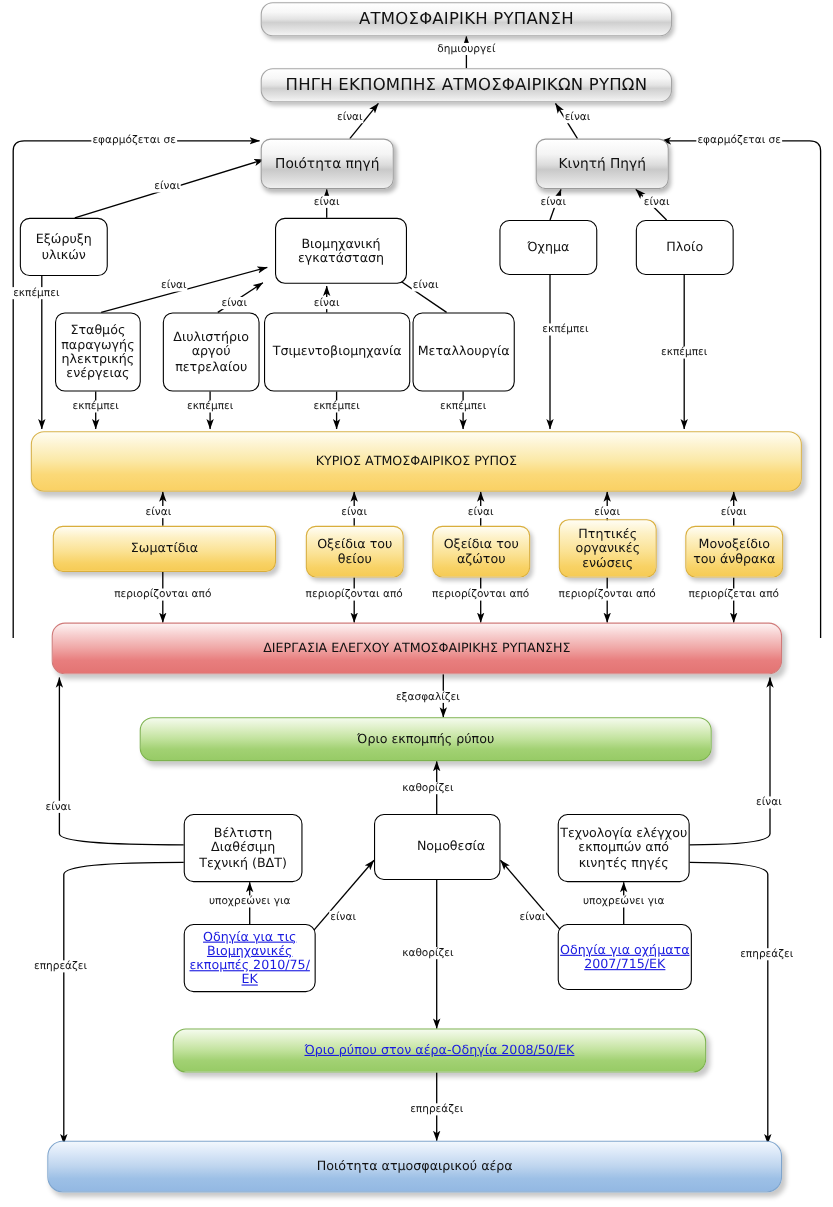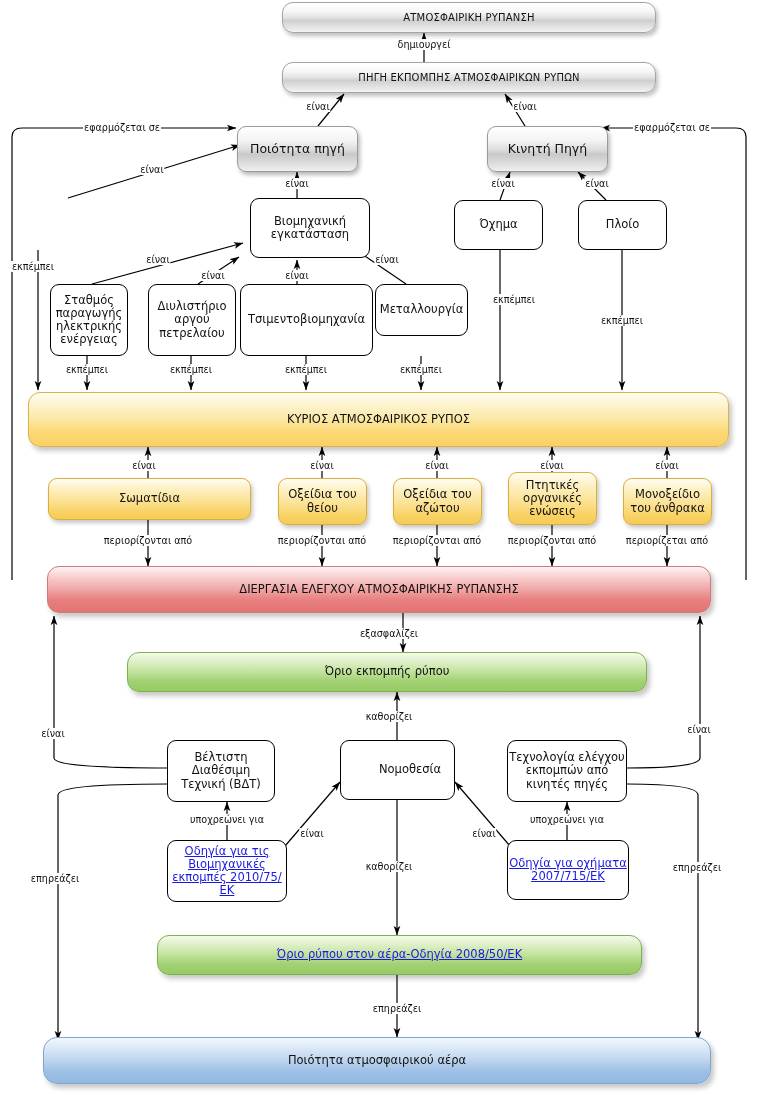--- a/index.html
+++ b/index.html
@@ -53,23 +53,22 @@
     font-size: 12.5px;
   }
   
   .greybanner {
     border: 1px solid #a5a5a5;
     border-radius: 11px;
     background: linear-gradient(to bottom,
         #ffffff 0%, #f7f7f7 28%, #e3e3e3 50%,
         #cfcfcf 60%, #e6e6e6 86%, #f4f4f4 100%);
     box-shadow: 2px 3px 4px rgba(0,0,0,0.25);
-    font-size: 10px;
+    font-size: 15px;
     letter-spacing: .2px;
-    margin-left: 45px;
   }
   
   .yellowbanner {
     border: 1px solid #d8b24a;
     border-radius: 12px;
     background: linear-gradient(to bottom,
         #fffdf2 0%, #fdf3cf 22%, #fbe9a8 48%,
         #fbd978 72%, #fad164 100%);
     box-shadow: 3px 4px 5px rgba(0,0,0,0.22);
     font-size: 11.5px;
@@ -224,20 +223,23 @@
   </div>
 
   <div class="node greypill" style="left:237px;top:126px;width:121px;height:46px;">
     <span>Ποιότητα πηγή</span>
   </div>
 
   <div class="node greypill" style="left:487px;top:126px;width:121px;height:46px;">
     <span>Κινητή Πηγή</span>
   </div>
 
+  <div class="node plain" style="left:18px;top:198px;width:80px;height:53px;">
+    <span>Εξώρυξη υλικών</span>
+  </div>
 
   <div class="node plain" style="left:238px;top:198px;width:120px;height:60px;margin-left:12px;">
     <span>Βιομηχανική εγκατάσταση</span>
   </div>
 
   <div class="node plain" style="left:454px;top:200px;width:89px;height:50px;">
     <span>Όχημα</span>
   </div>
 
   <div class="node plain" style="left:578px;top:200px;width:89px;height:50px;">
@@ -249,21 +251,21 @@
   </div>
 
   <div class="node plain" style="left:148px;top:284px;width:88px;height:72px;">
     <span>Διυλιστήριο αργού πετρελαίου</span>
   </div>
 
   <div class="node plain" style="left:240px;top:284px;width:133px;height:72px;">
     <span>Τσιμεντοβιομηχανία</span>
   </div>
 
-  <div class="node plain" style="left:375px;top:284px;width:93px;height:52px;">
+  <div class="node plain" style="left:375px;top:284px;width:93px;height:72px;">
     <span>Μεταλλουργία</span>
   </div>
 
   <div class="node yellowbanner" style="left:28px;top:392px;width:701px;height:55px;">
     <span>ΚΥΡΙΟΣ ΑΤΜΟΣΦΑΙΡΙΚΟΣ ΡΥΠΟΣ</span>
   </div>
 
   <div class="node yellowbox" style="left:48px;top:478px;width:203px;height:42px;">
     <span>Σωματίδια</span>
   </div>

